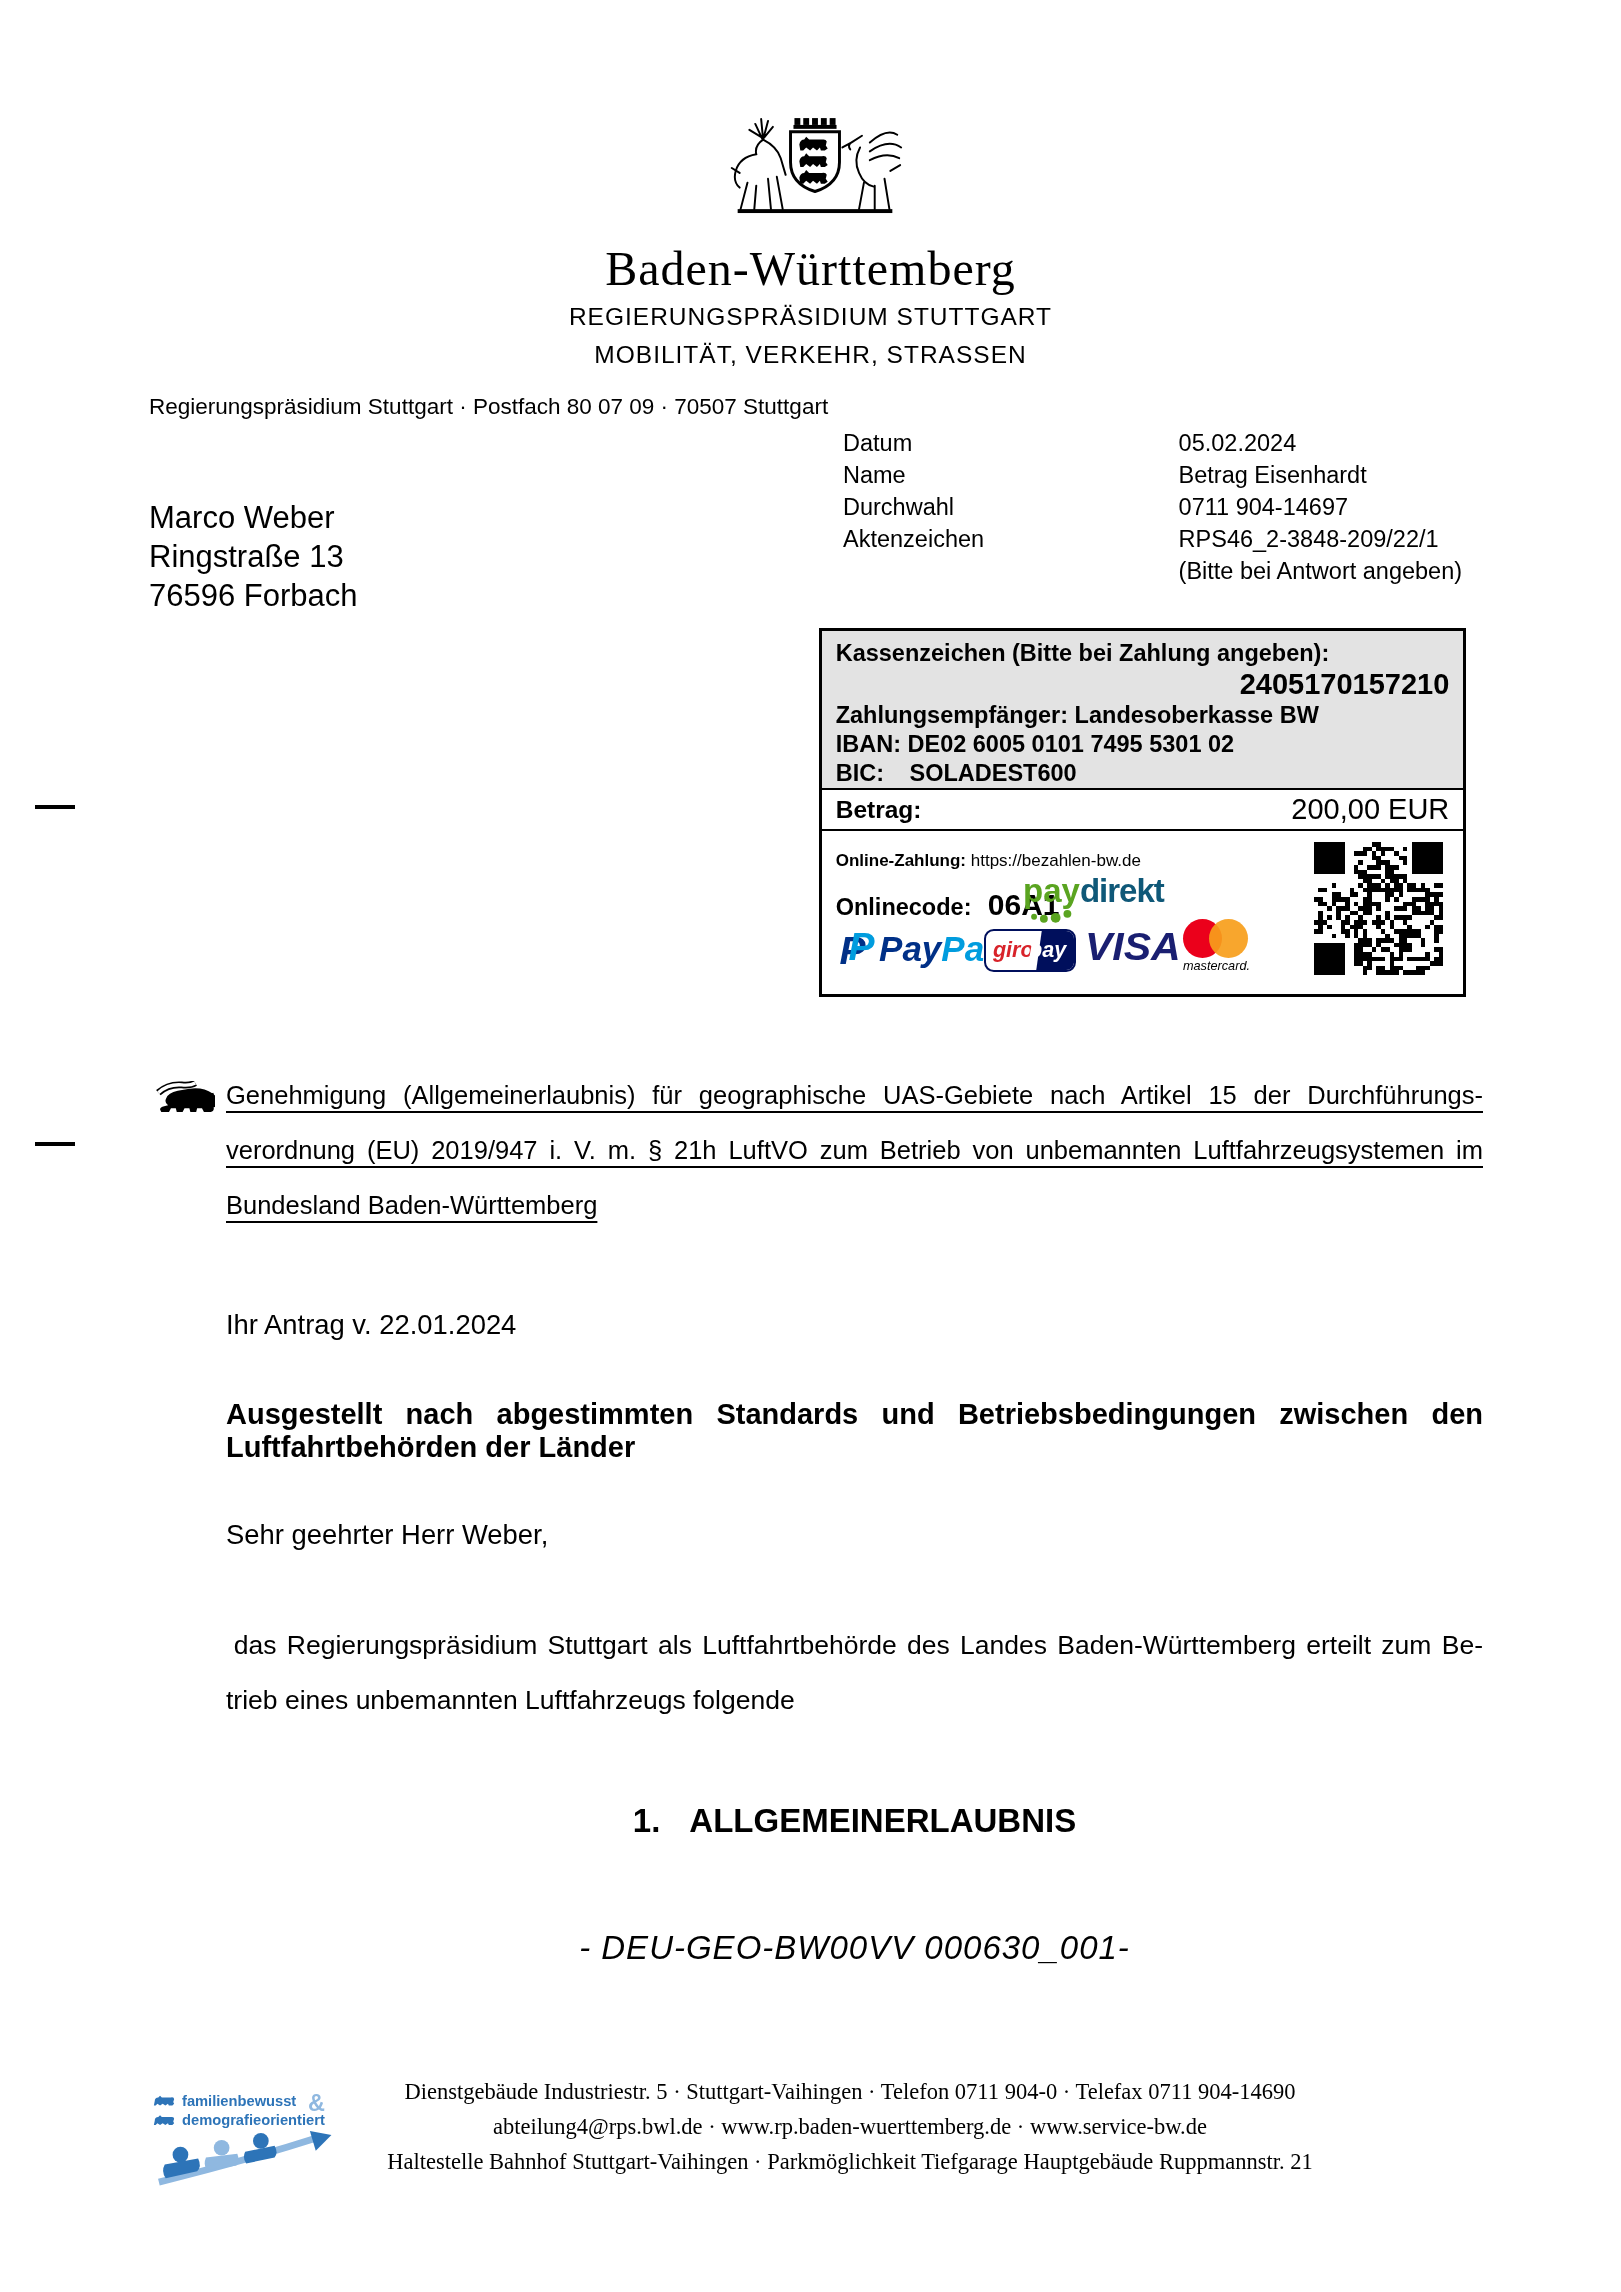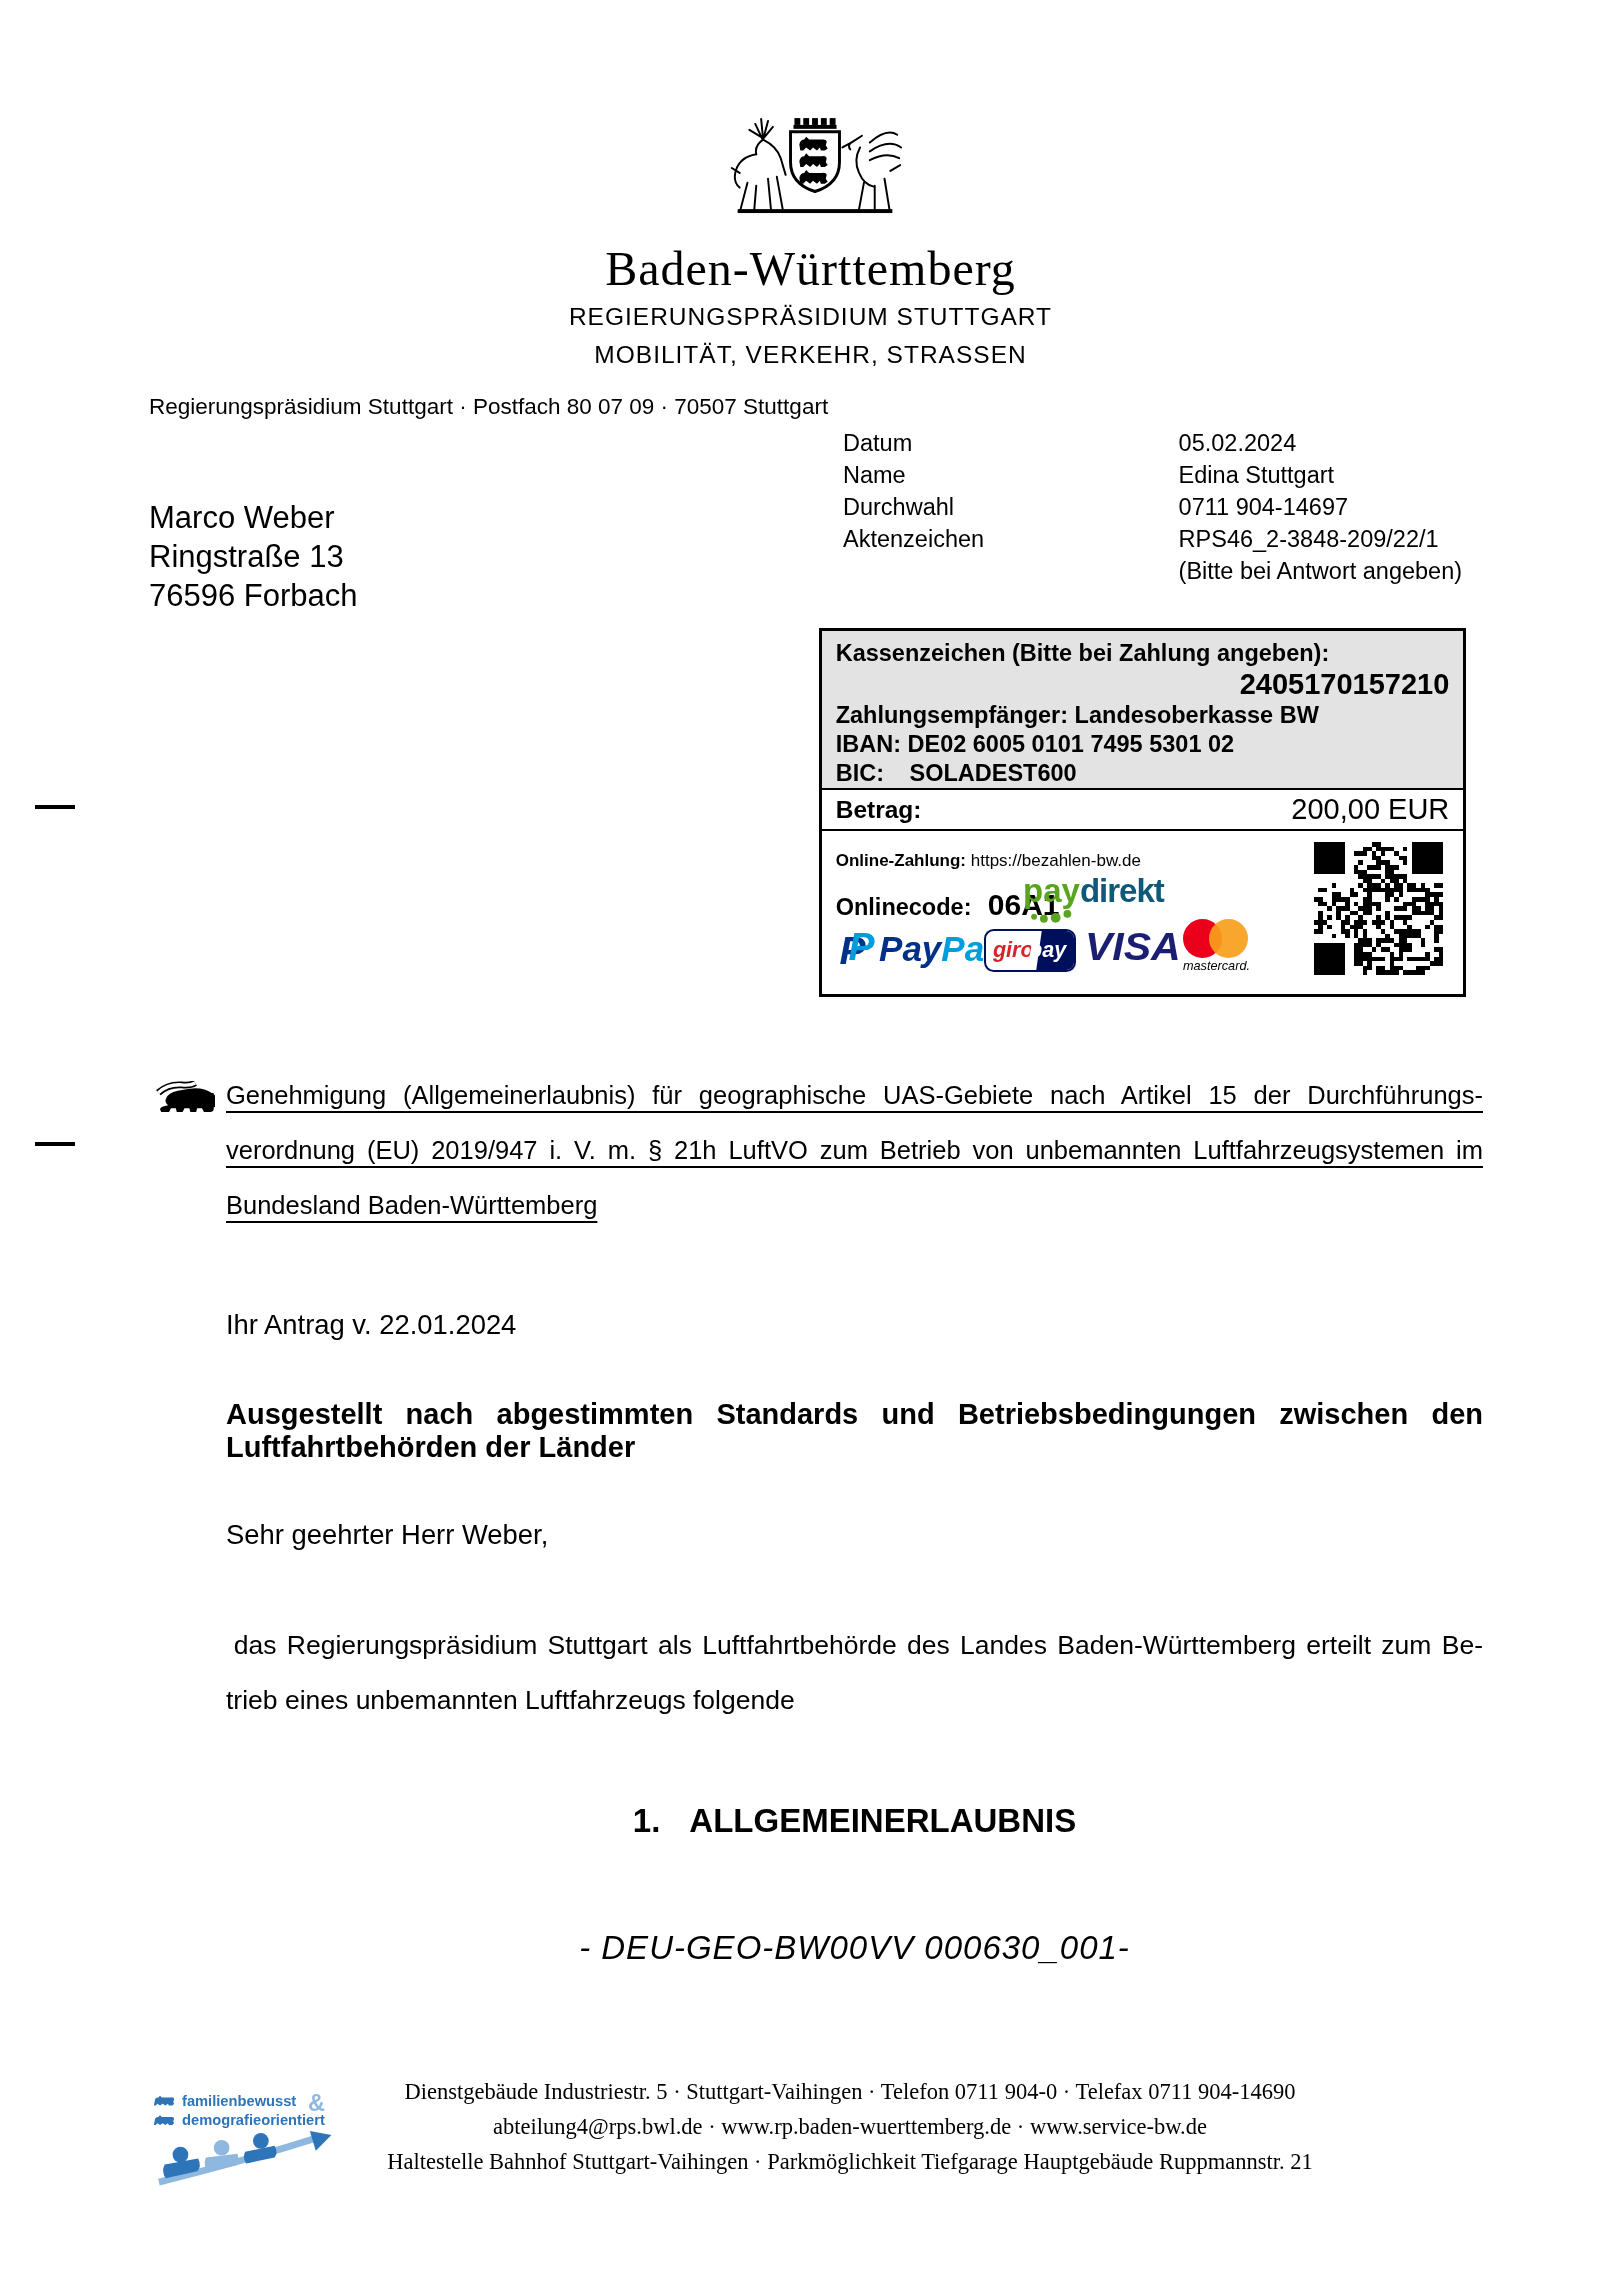--- a/index.html
+++ b/index.html
@@ -139,21 +139,21 @@
     <div>76596 Forbach</div>
   </div>
 
   <div class="abs info">
     <div class="info-row">
       <div class="info-label">Datum</div>
       <div class="info-value">05.02.2024</div>
     </div>
     <div class="info-row">
       <div class="info-label">Name</div>
-      <div class="info-value">Edina Stuttgart</div>
+      <div class="info-value">Betrag Eisenhardt</div>
     </div>
     <div class="info-row">
       <div class="info-label">Durchwahl</div>
       <div class="info-value">0711 904-14697</div>
     </div>
     <div class="info-row">
       <div class="info-label">Aktenzeichen</div>
       <div class="info-value">RPS46_2-3848-209/22/1</div>
     </div>
     <div class="info-row">

